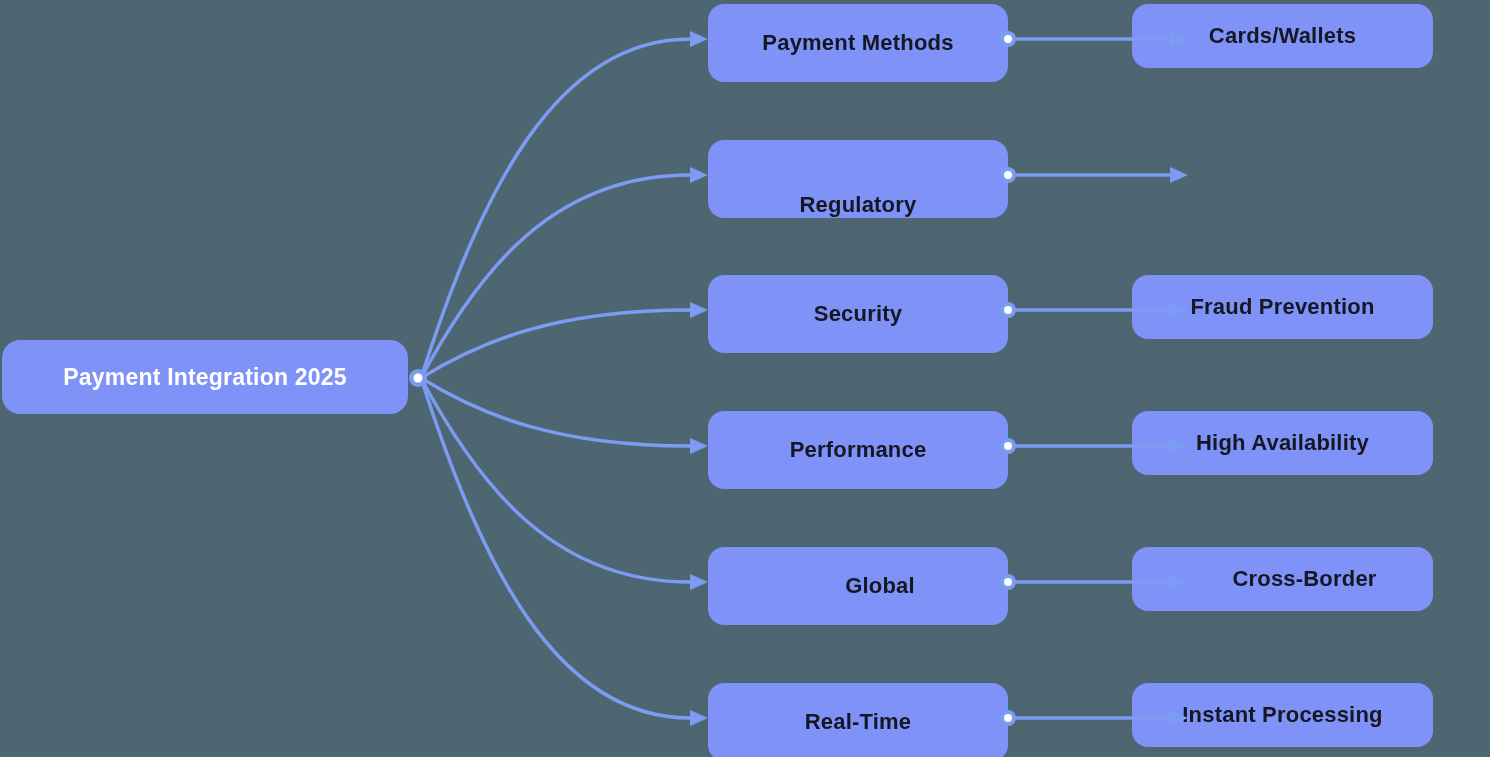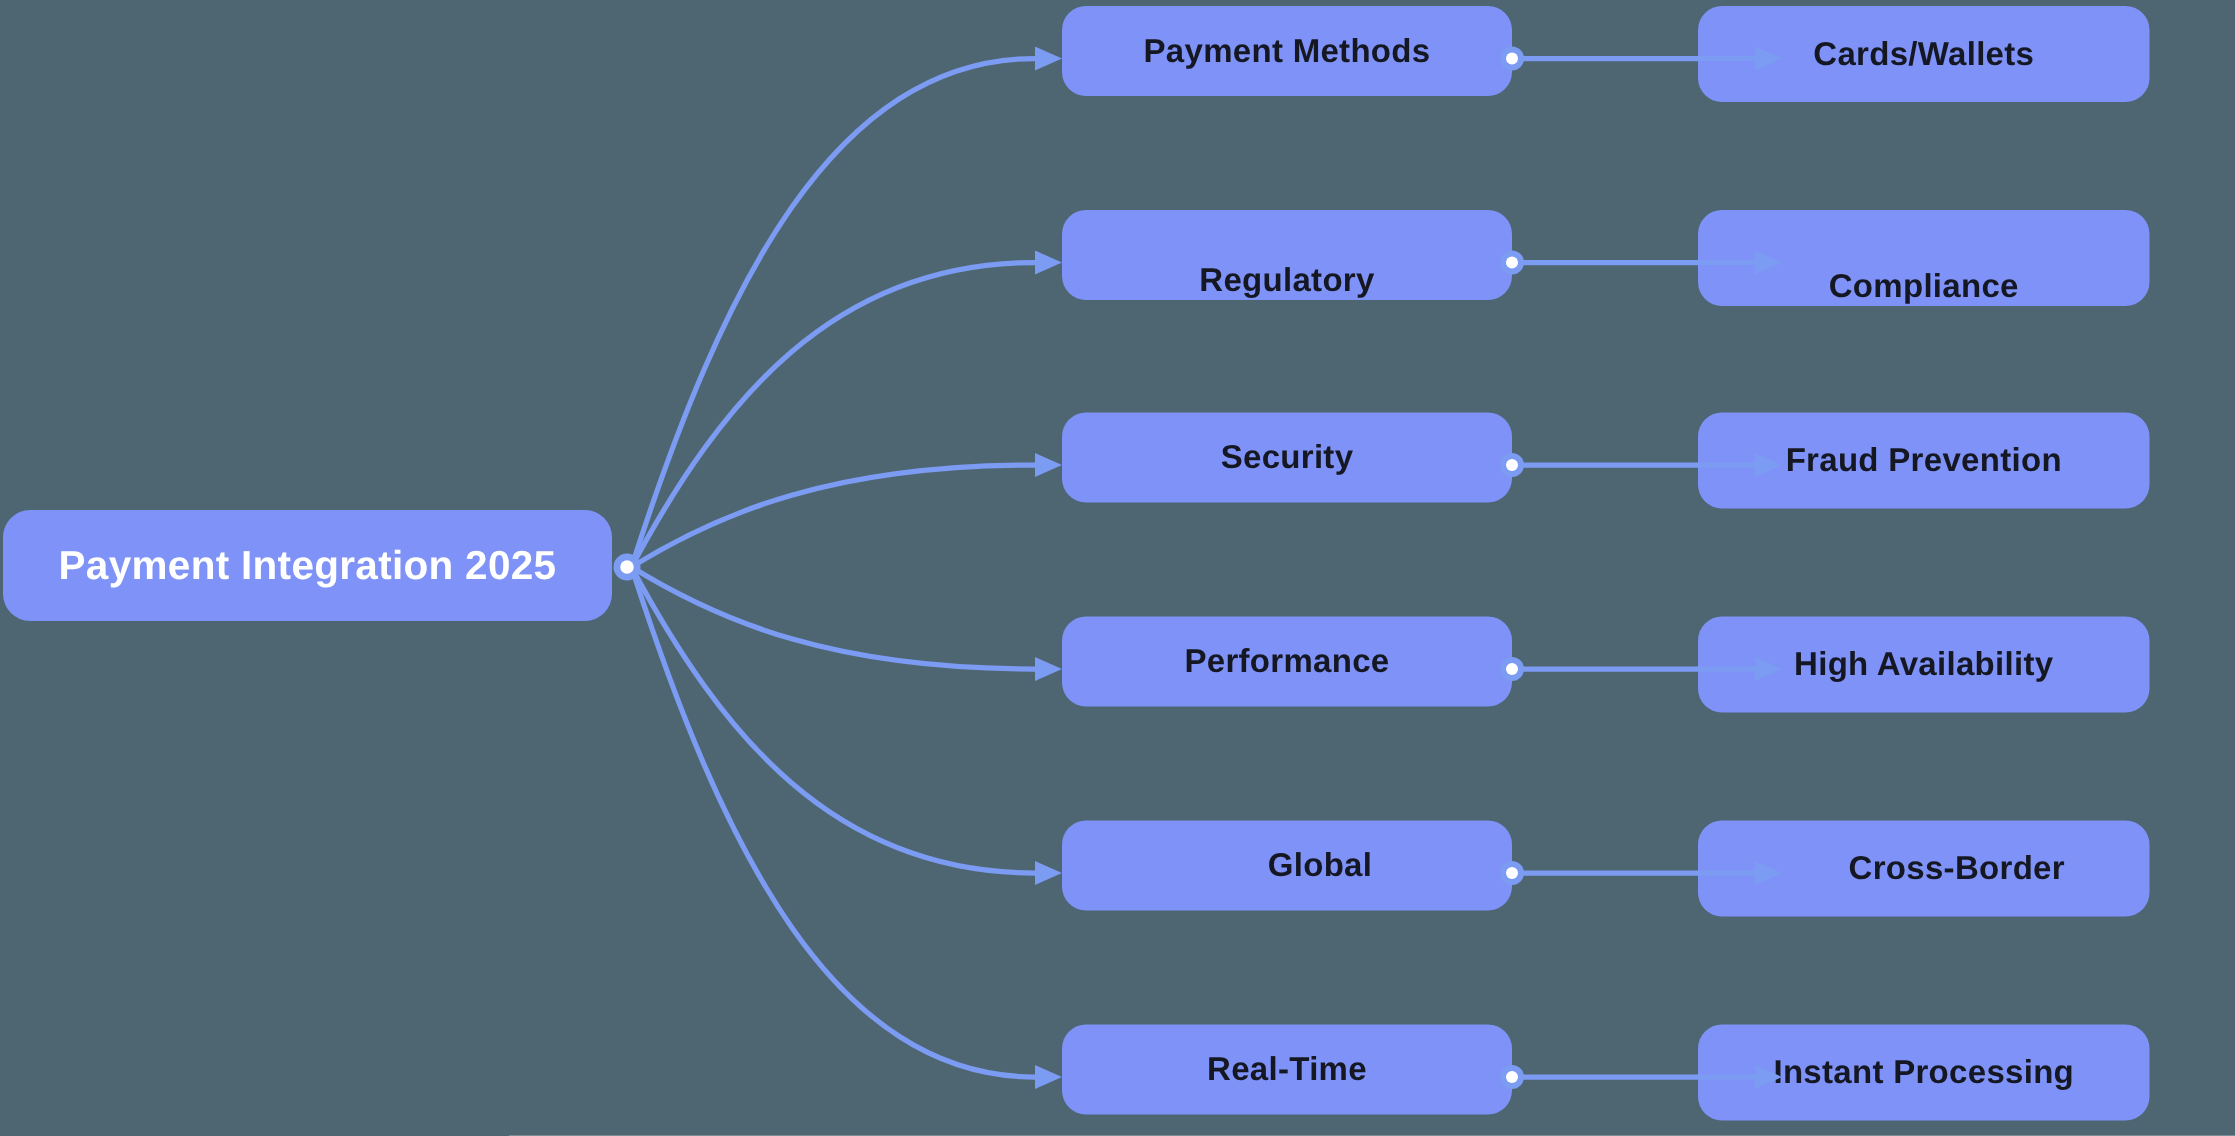--- a/index.html
+++ b/index.html
@@ -46,24 +46,24 @@
     font-weight: 600;
     letter-spacing: 0.2px;
     color: var(--node-text, #151822);
     white-space: nowrap;
   }
   .root-node {
     left: 2px; top: 340px; width: 406px; height: 74px;
     border-radius: 18px;
   }
   .root-node .label {
-    font-size: 27px;
+    font-size: 23px;
     color: var(--root-text, #ffffff);
   }
-  .branch { left: 708px; width: 300px; height: 60px; }
+  .branch { left: 708px; width: 300px; height: 78px; }
   .child  { left: 1132px; width: 301px; height: 64px; }
   .row0 { top: 4px; }
   .row1 { top: 140px; align-items: flex-end; }
   .row2 { top: 275px; }
   .row3 { top: 411px; }
   .row4 { top: 547px; padding-left: 44px; }
   .row5 { top: 683px; }
 </style>
 </head>
 <body>
@@ -140,23 +140,20 @@
   <div class="node branch row4">
     <span class="label">Global</span>
   </div>
   <div class="node branch row5">
     <span class="label">Real-Time</span>
   </div>
 
   <div class="node child row0">
     <span class="label">Cards/Wallets</span>
   </div>
-  <div class="node child row1">
-    <span class="label">Compliance</span>
-  </div>
   <div class="node child row2">
     <span class="label">Fraud Prevention</span>
   </div>
   <div class="node child row3">
     <span class="label">High Availability</span>
   </div>
   <div class="node child row4">
     <span class="label">Cross-Border</span>
   </div>
   <div class="node child row5">

